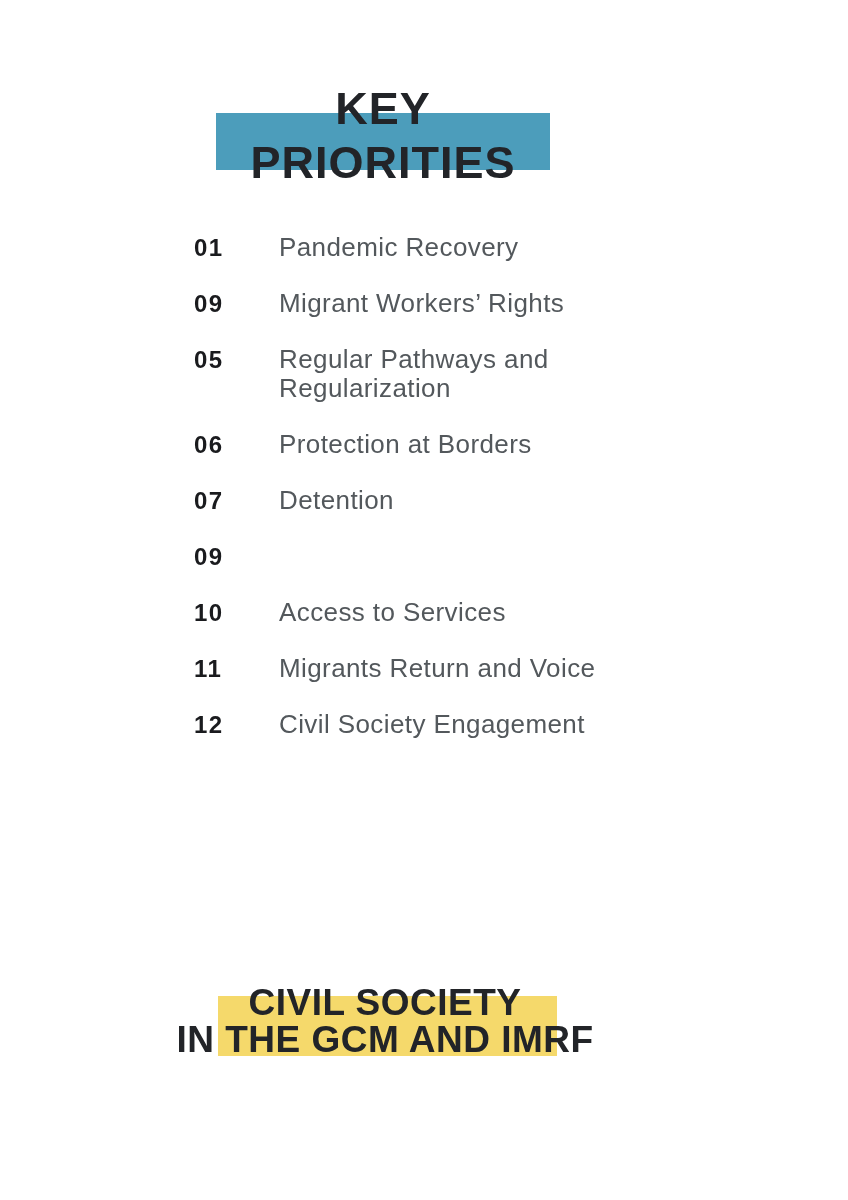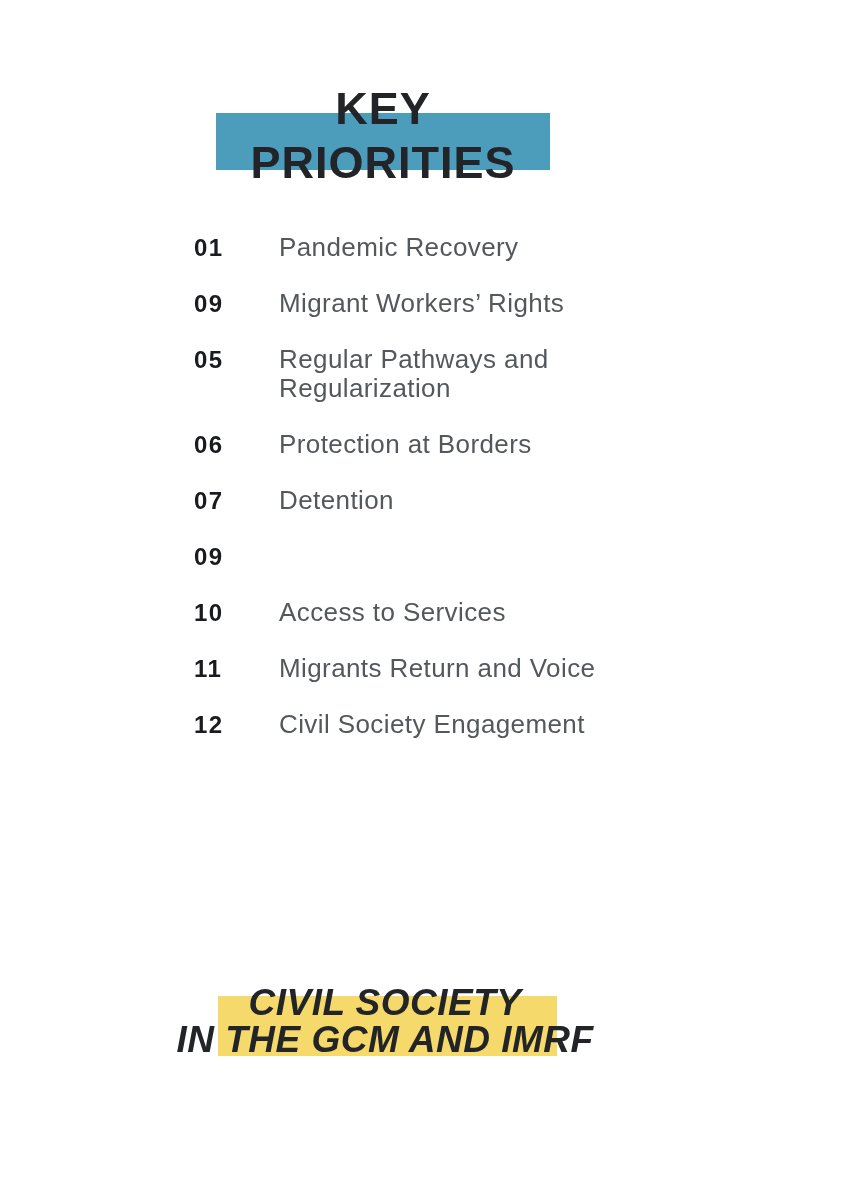--- a/index.html
+++ b/index.html
@@ -47,21 +47,21 @@
 
   
   .footer-highlight{
     position:absolute;left:218px;top:996px;width:339px;height:60px;
     background:var(--yellow-highlight);z-index:1;
   }
   .footer-title{
     position:absolute;left:385px;top:984px;transform:translateX(-50%);
     z-index:2;text-align:center;white-space:nowrap;
     font-size:37px;line-height:37px;font-weight:800;
-    letter-spacing:0.5px;color:var(--heading-text);font-style:italic;
+    letter-spacing:0.5px;color:var(--heading-text);
   }
 </style>
 </head>
 <body>
 
 <div class="page">
 
   <div class="title-highlight"></div>
   <h1 class="page-title"><span>KEY</span><br><span>PRIORITIES</span></h1>
 

